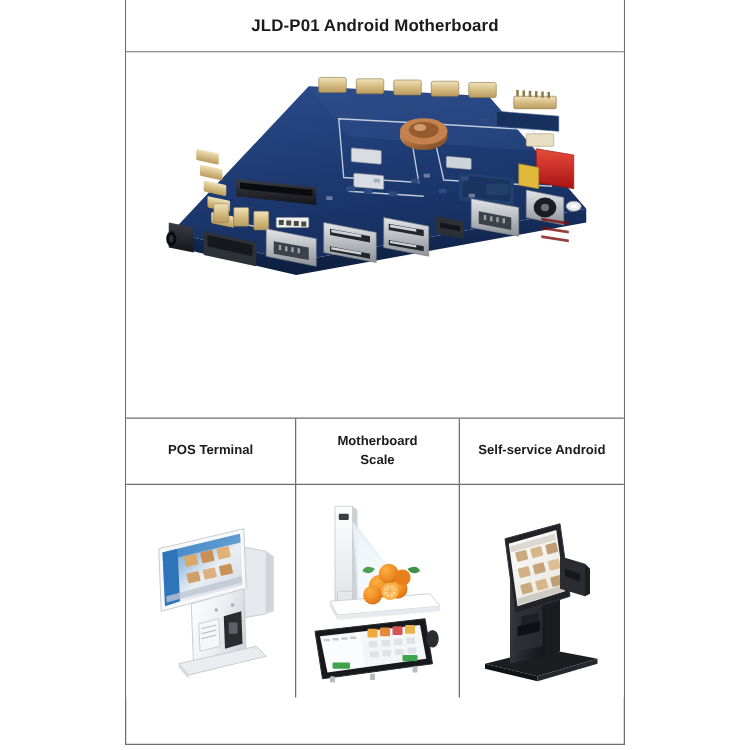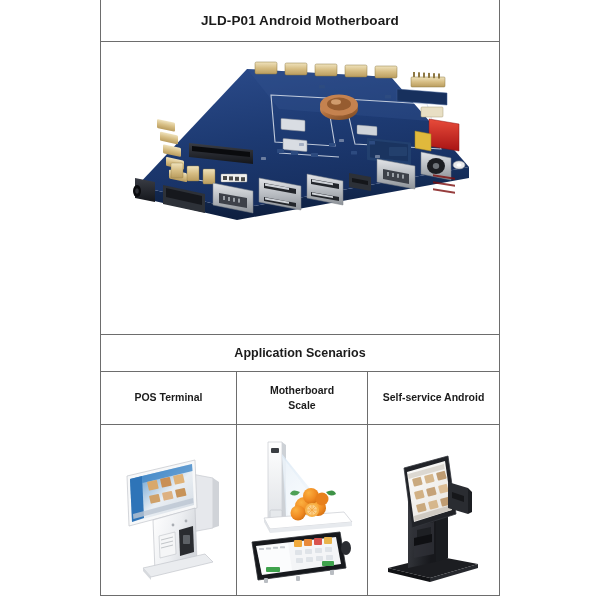--- a/index.html
+++ b/index.html
@@ -352,23 +352,20 @@
             <rect x="170" y="96" width="5" height="3" rx="0.4"></rect>
             <rect x="210" y="92" width="5" height="3" rx="0.4"></rect>
             <rect x="246" y="108" width="5" height="3" rx="0.4"></rect>
             <rect x="132" y="110" width="5" height="3" rx="0.4"></rect>
           </g>
         </svg>
 
       </div>
     </div>
 
-    <div class="row row-section">
-      <div class="section-text">Application Scenarios</div>
-    </div>
 
     <div class="row row-labels">
       <div class="cell c1">
         <div class="label-text">POS Terminal</div>
       </div>
       <div class="cell c2">
         <div class="label-text">Motherboard
 Scale</div>
       </div>
       <div class="cell c3">

